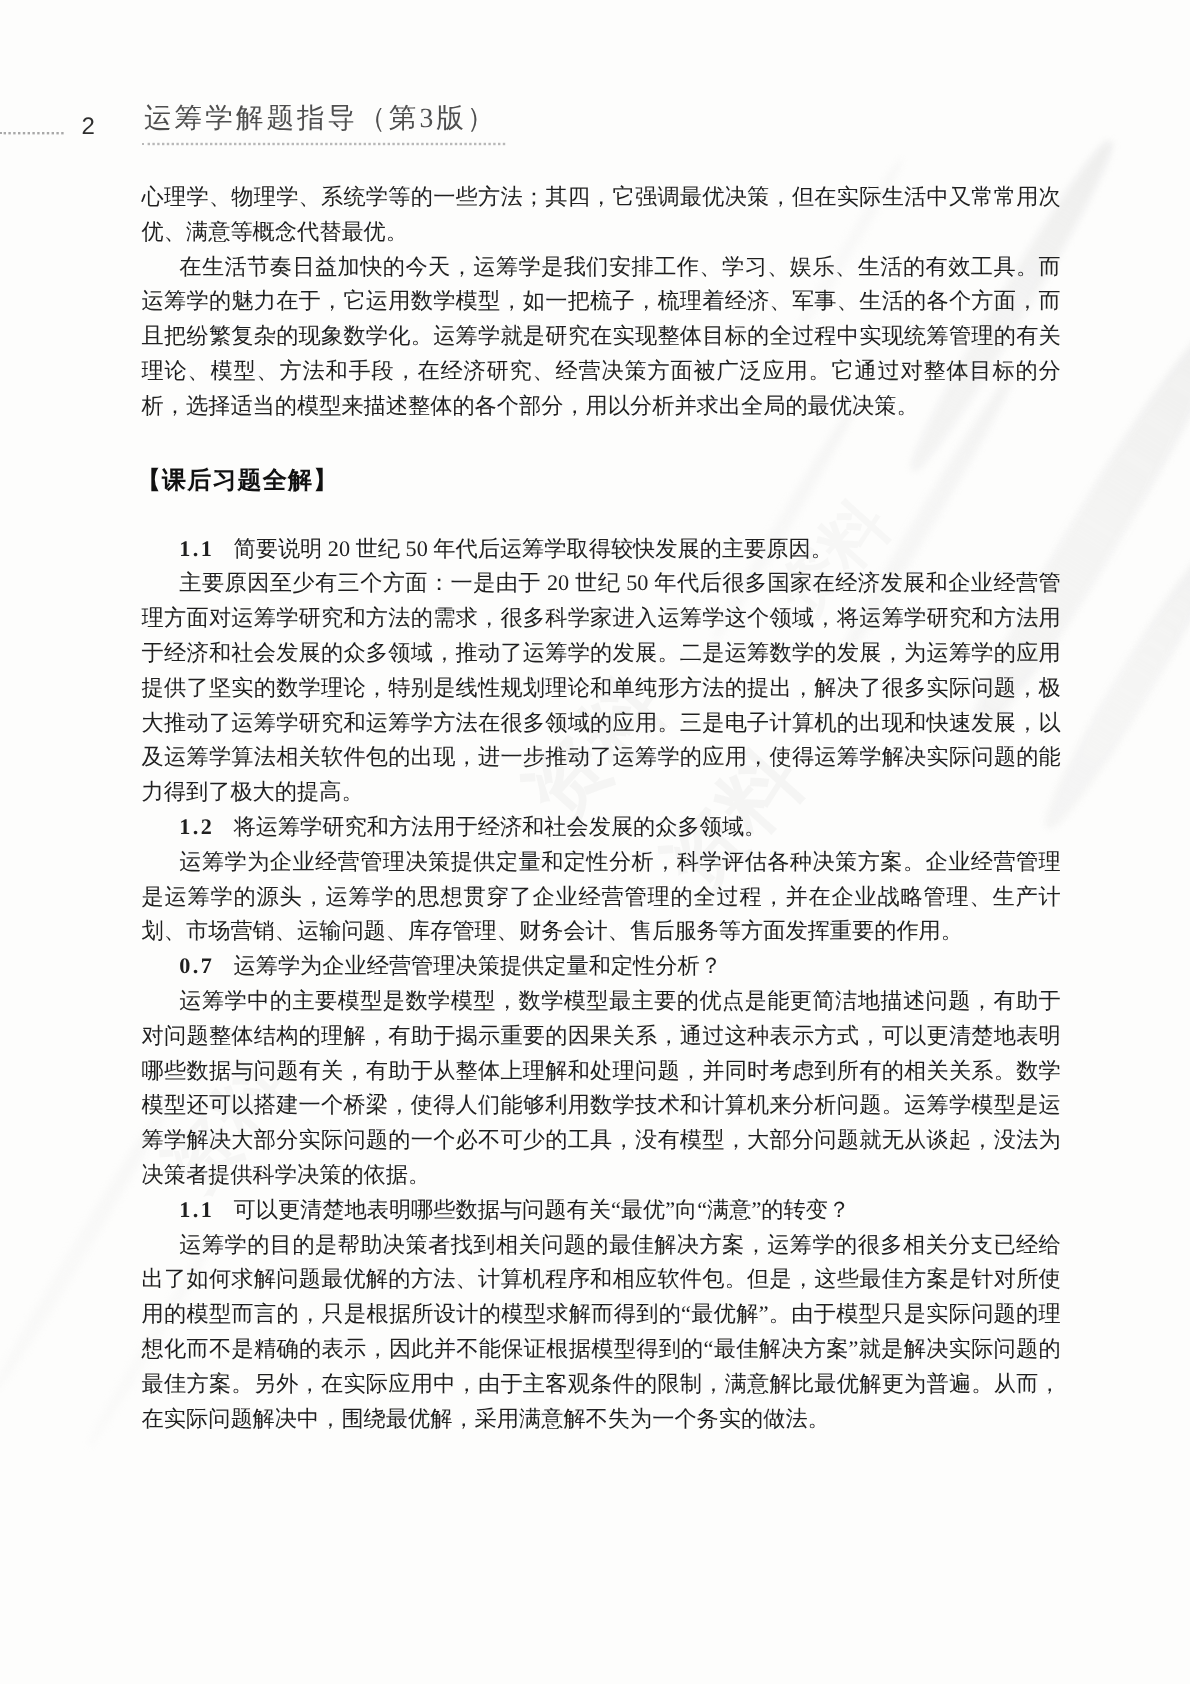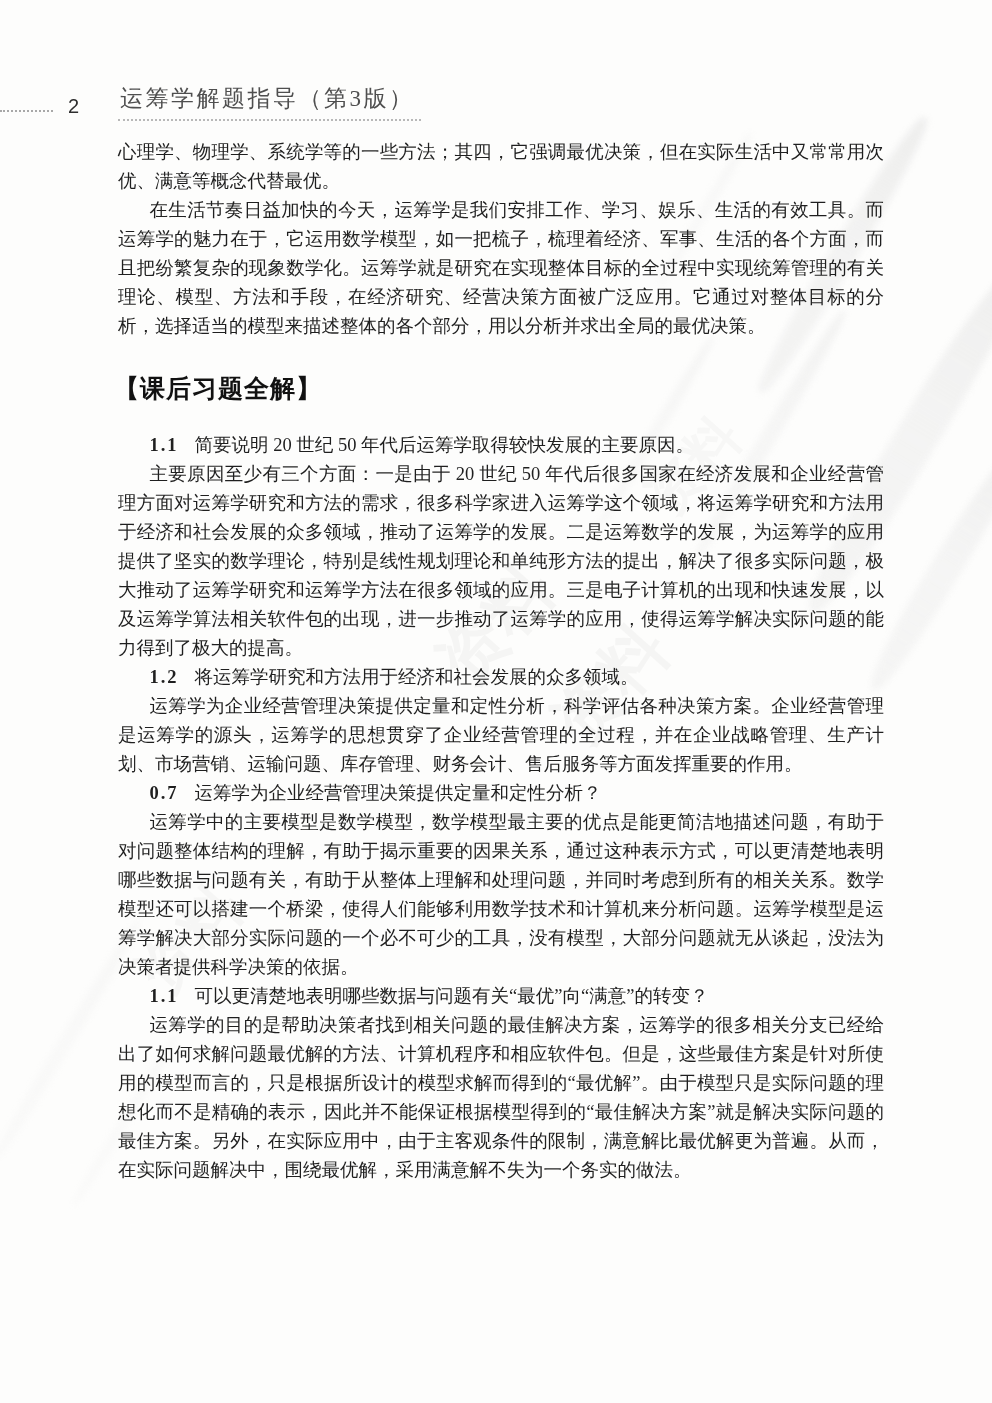--- a/index.html
+++ b/index.html
@@ -73,40 +73,40 @@
     color: #4f4f4f;
     padding: 0 6px 5px 2px;
     border-bottom: 2px dotted #b8b8b8;
     z-index: 1;
   }
 
   
   .content {
     position: absolute;
     left: 118px;
-    top: 138px;
+    top: 151px;
     width: 766px;
     z-index: 1;
     font-size: 18.5px;
     line-height: 29px;
     color: #1f1f1f;
     text-align: justify;
     text-justify: inter-ideograph;
   }
   .para {
     margin: 0;
   }
   .indent {
     text-indent: 1.7em;
   }
   .section-title {
     margin: 32px 0 28px -4px;
     font-family: "Liberation Sans", sans-serif;
     font-weight: bold;
-    font-size: 25px;
+    font-size: 20px;
     line-height: 30px;
     color: #111111;
     letter-spacing: 1px;
     text-indent: 0;
   }
   .qnum {
     font-weight: bold;
     letter-spacing: 2px;
     margin-right: 16px;
   }

